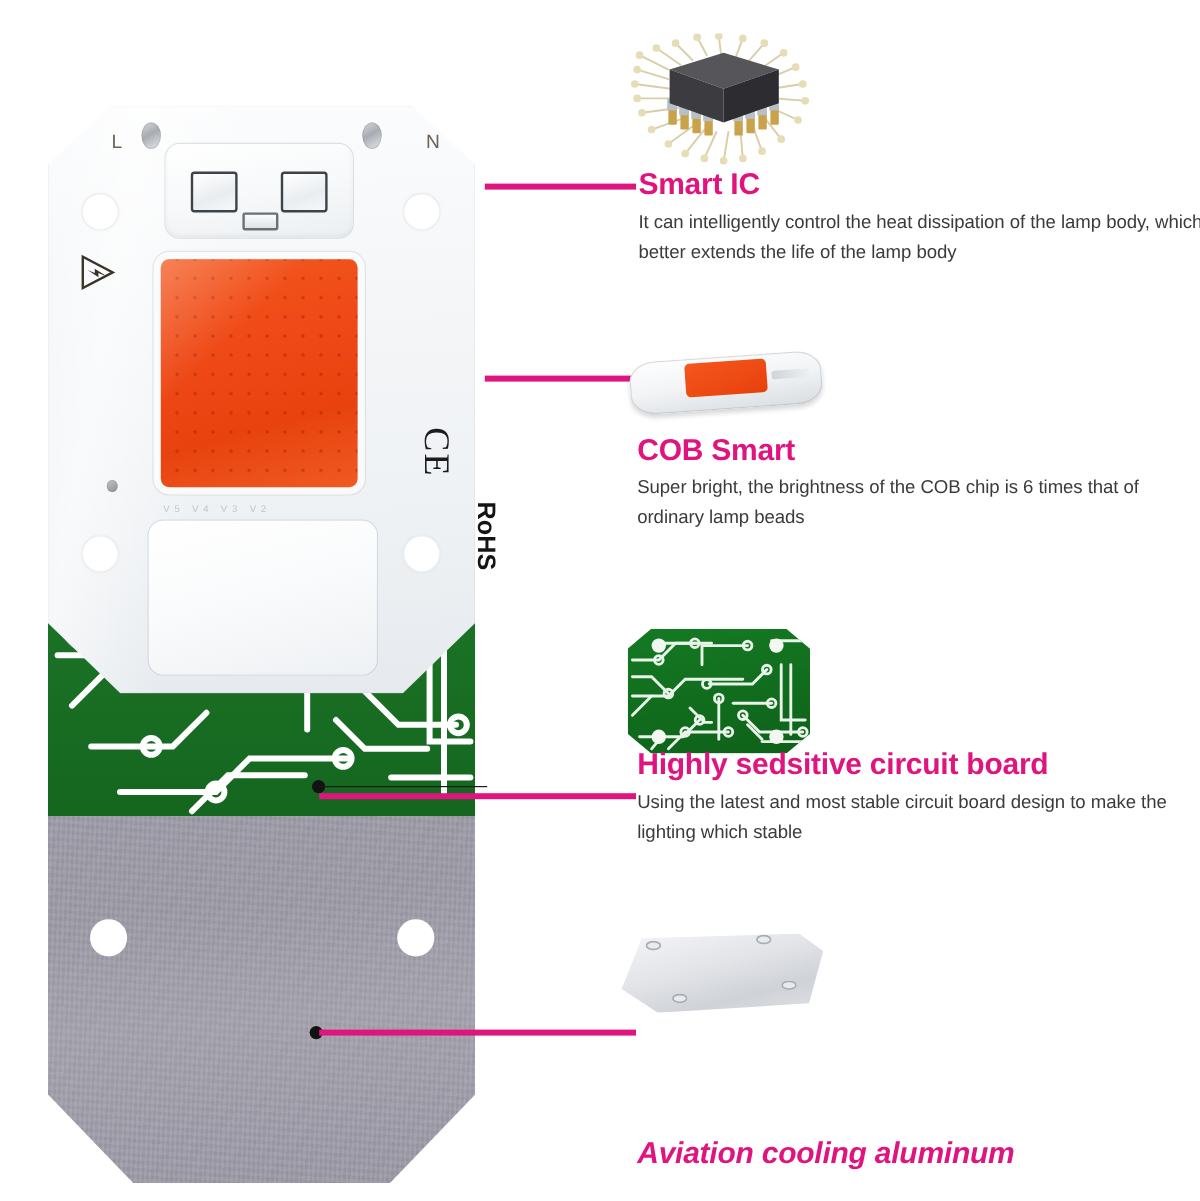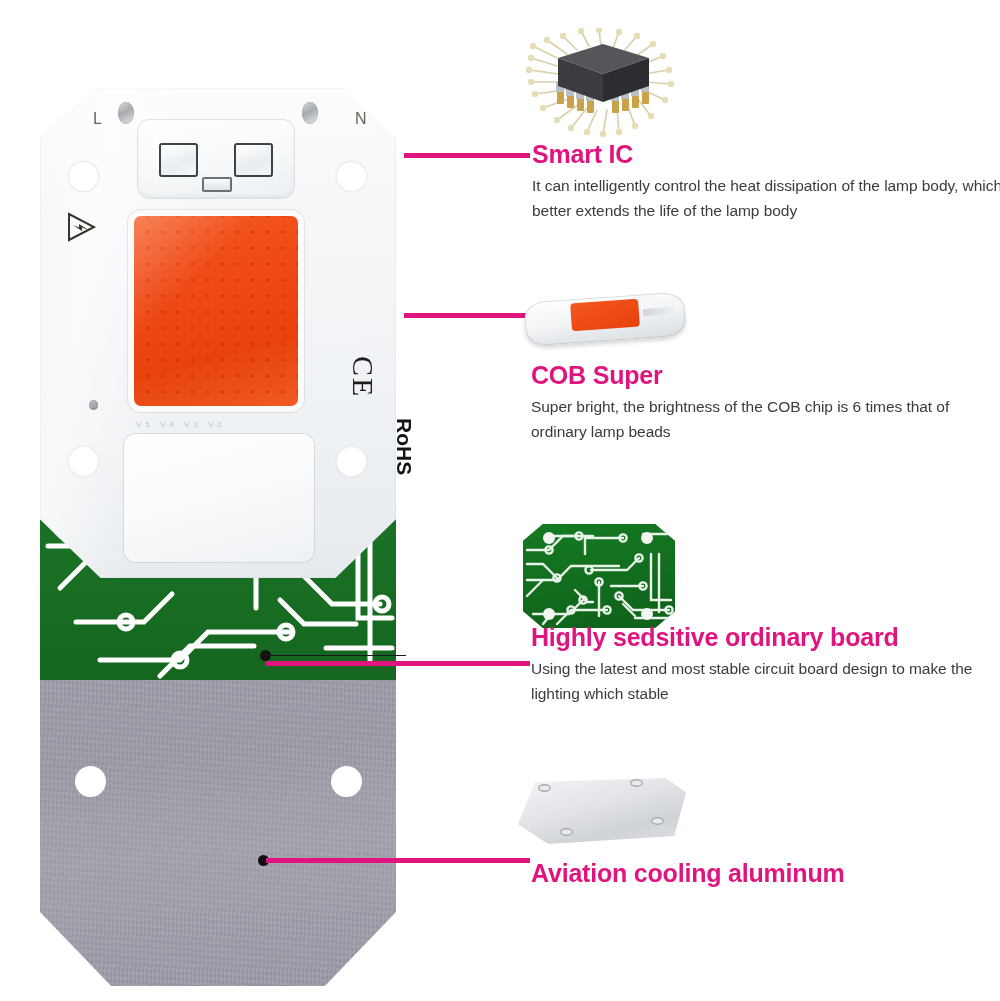--- a/index.html
+++ b/index.html
@@ -543,21 +543,21 @@
     <p class="feat-body">It can intelligently control the heat dissipation of the lamp body, which better extends the life of the lamp body</p>
   </div>
 
   <div class="thumb cobt-wrap">
     <div class="cobt-base"></div>
     <div class="cobt-die"></div>
     <div class="cobt-strip"></div>
   </div>
 
   <div class="feature" style="left:531px; top:362px;">
-    <h2 class="feat-title">COB Super</h2>
+    <h2 class="feat-title">COB Smart</h2>
     <p class="feat-body">Super bright, the brightness of the COB chip is 6 times that of ordinary lamp beads</p>
   </div>
 
   <div class="thumb pcbt-wrap">
     <div class="pcbt-board">
       <svg width="152" height="104" viewBox="0 0 152 104">
         <g stroke="#e8f3e9" stroke-width="2.4" fill="none" stroke-linecap="round">
           <path d="M4 26 H26 L40 12 H70"></path>
           <path d="M4 40 H20 L34 54"></path>
           <path d="M4 56 H34 L48 42 H96"></path>
@@ -597,29 +597,29 @@
           <circle cx="26" cy="14" r="6"></circle>
             <circle cx="124" cy="14" r="6"></circle>
           <circle cx="26" cy="90" r="6"></circle>
             <circle cx="124" cy="90" r="6"></circle>
         </g>
       </svg>
     </div>
   </div>
 
   <div class="feature" style="left:531px; top:624px;">
-    <h2 class="feat-title">Highly sedsitive ordinary board</h2>
+    <h2 class="feat-title">Highly sedsitive circuit board</h2>
     <p class="feat-body">Using the latest and most stable circuit board design to make the lighting which stable</p>
   </div>
 
   <div class="thumb alut-wrap">
     <div class="alut-plate"></div>
     <div class="alut-hole h1"></div>
     <div class="alut-hole h2"></div>
     <div class="alut-hole h3"></div>
     <div class="alut-hole h4"></div>
   </div>
 
-  <div class="feature" style="left:531px; top:860px;">
+  <div class="feature" style="left:531px; top:948px;font-style:italic;">
     <h2 class="feat-title">Aviation cooling aluminum</h2>
   </div>
 
 </div>
 
 </body></html>

